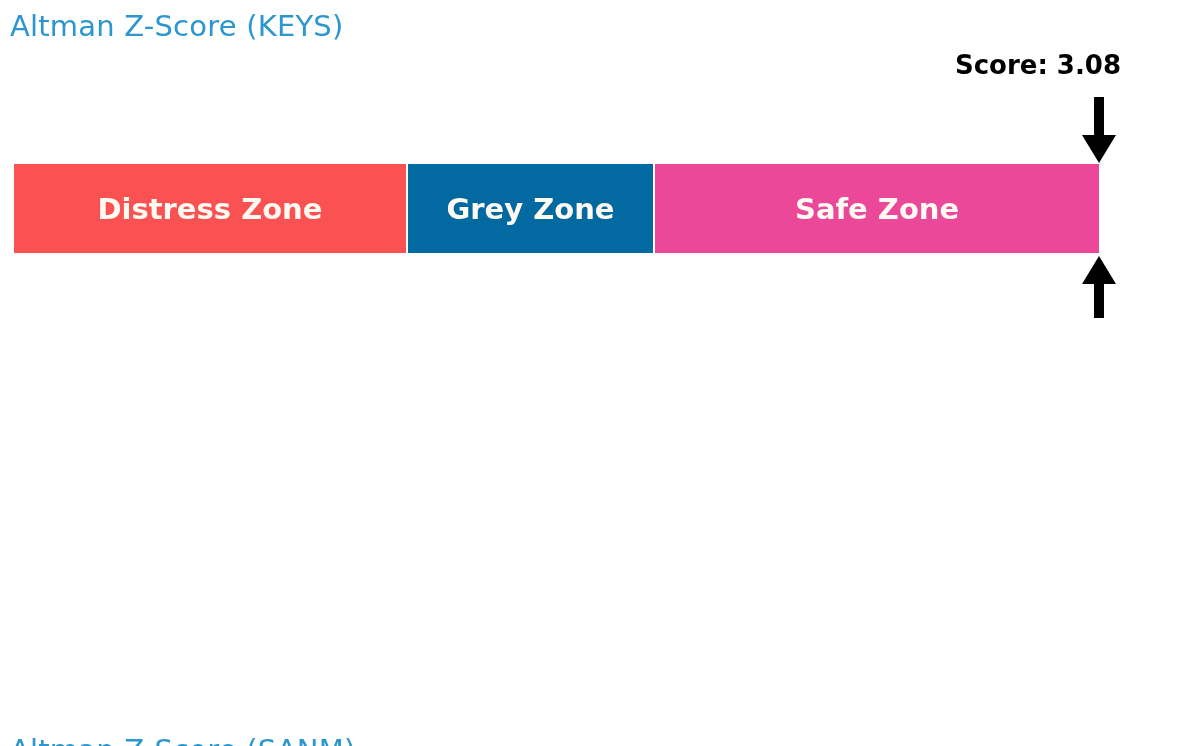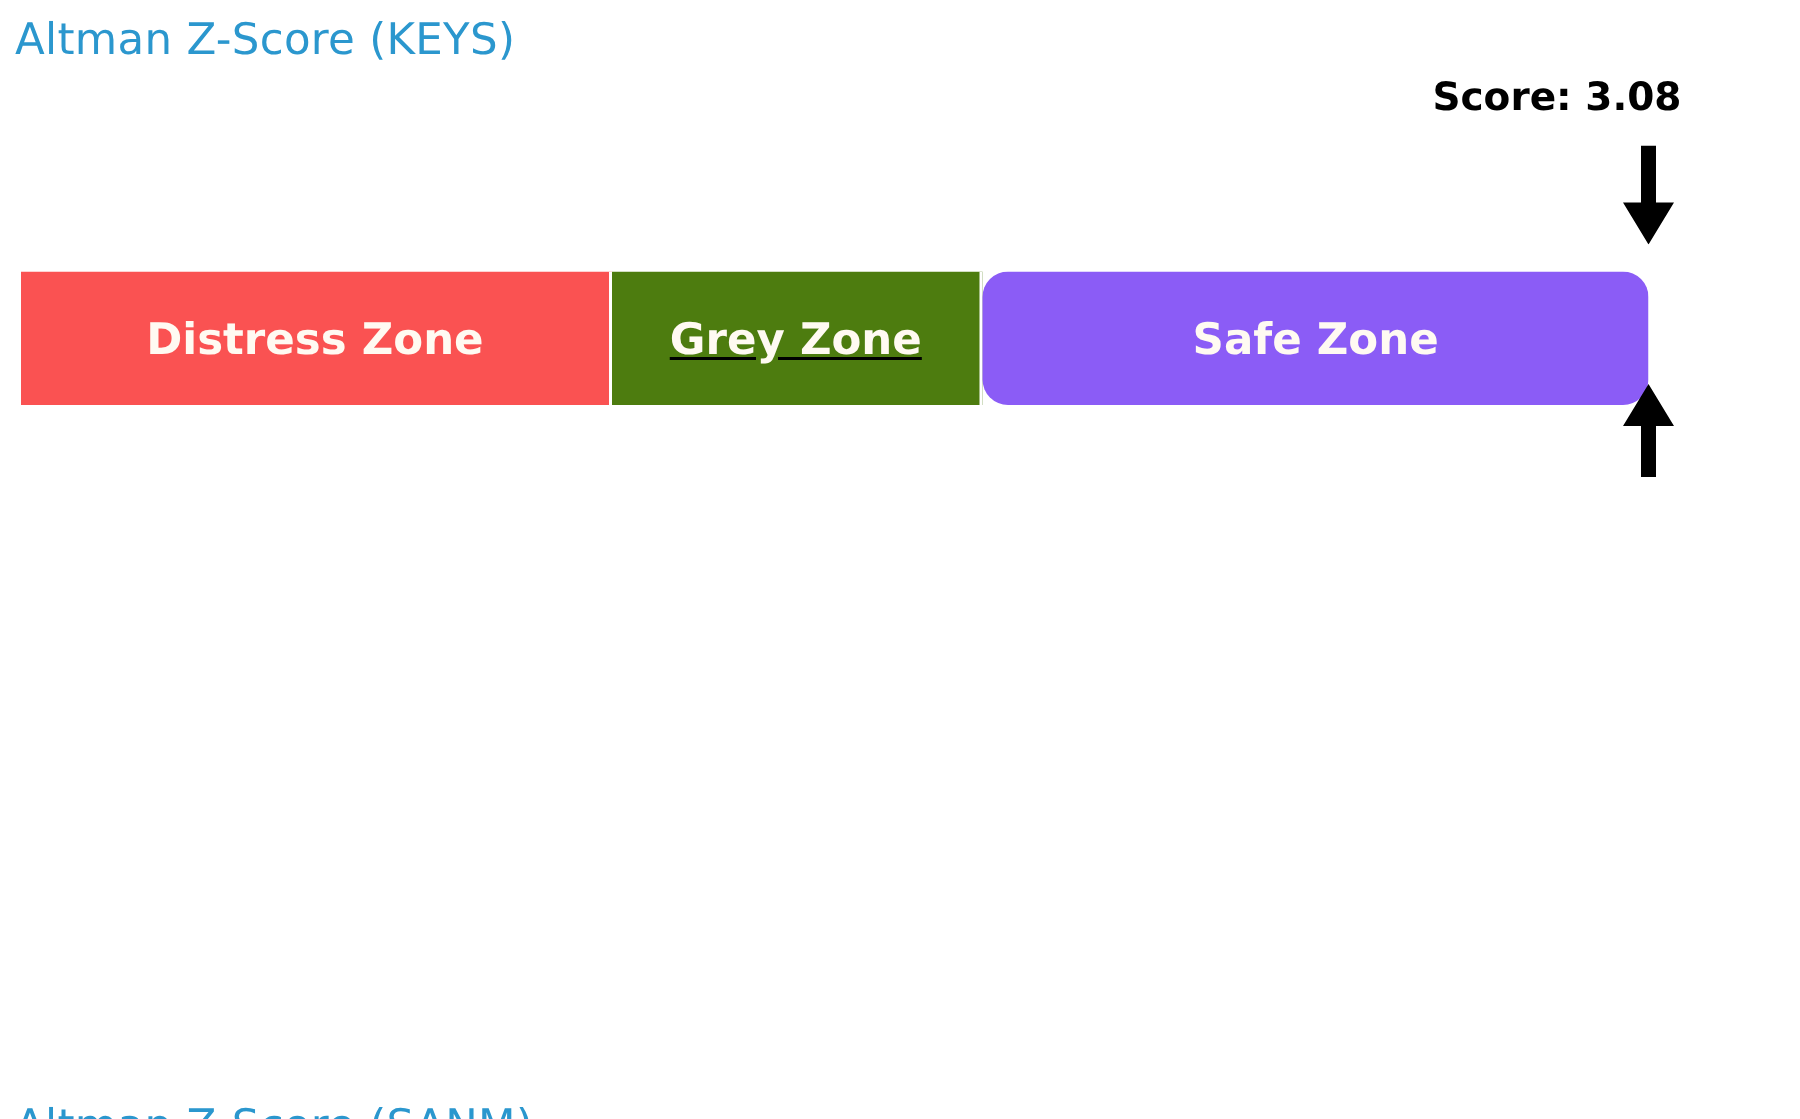--- a/index.html
+++ b/index.html
@@ -46,21 +46,21 @@
     transform: translateX(-50%);
     font-family: "DejaVu Sans", "Liberation Sans", sans-serif;
   }
   #score-0 { left: 1099px; top: 50px; transform: translateX(-100%) translateX(22px); }
 
   .bar {
     position: absolute;
     display: flex;
     overflow: hidden;
   }
-  #bar-0 { left: 14px; top: 164px; width: 1085px; height: 89px; margin-top: 17px; }
+  #bar-0 { left: 14px; top: 164px; width: 1085px; height: 89px; }
 
   .zone {
     height: 100%;
     display: flex;
     align-items: center;
     justify-content: center;
     box-sizing: border-box;
     border-right: 2px solid #ffffff;
   }
   .zone:last-child { border-right: none; }
@@ -94,24 +94,24 @@
   <div class="marker" id="marker-top-0">
     <svg width="40" height="66" viewBox="0 0 40 66">
       <polygon points="15,0 25,0 25,38 37,38 20,66 3,38 15,38" fill="#000000"></polygon>
     </svg>
   </div>
 
   <div class="bar" id="bar-0">
     <div class="zone" style="width:36.3%;background:#fa5252;">
       <span class="zone-label">Distress Zone</span>
     </div>
-    <div class="zone" style="width:22.8%;background:#4d7c0f;text-decoration:underline;">
+    <div class="zone" style="width:22.8%;background:#0369a1;">
       <span class="zone-label">Grey Zone</span>
     </div>
-    <div class="zone" style="width:40.9%;background:#8b5cf6;border-radius:17px;">
+    <div class="zone" style="width:40.9%;background:#ec4899;">
       <span class="zone-label">Safe Zone</span>
     </div>
   </div>
 
   <div class="marker" id="marker-bot-0">
     <svg width="40" height="62" viewBox="0 0 40 62">
       <polygon points="20,0 37,28 25,28 25,62 15,62 15,28 3,28" fill="#000000"></polygon>
     </svg>
   </div>
 </div>

